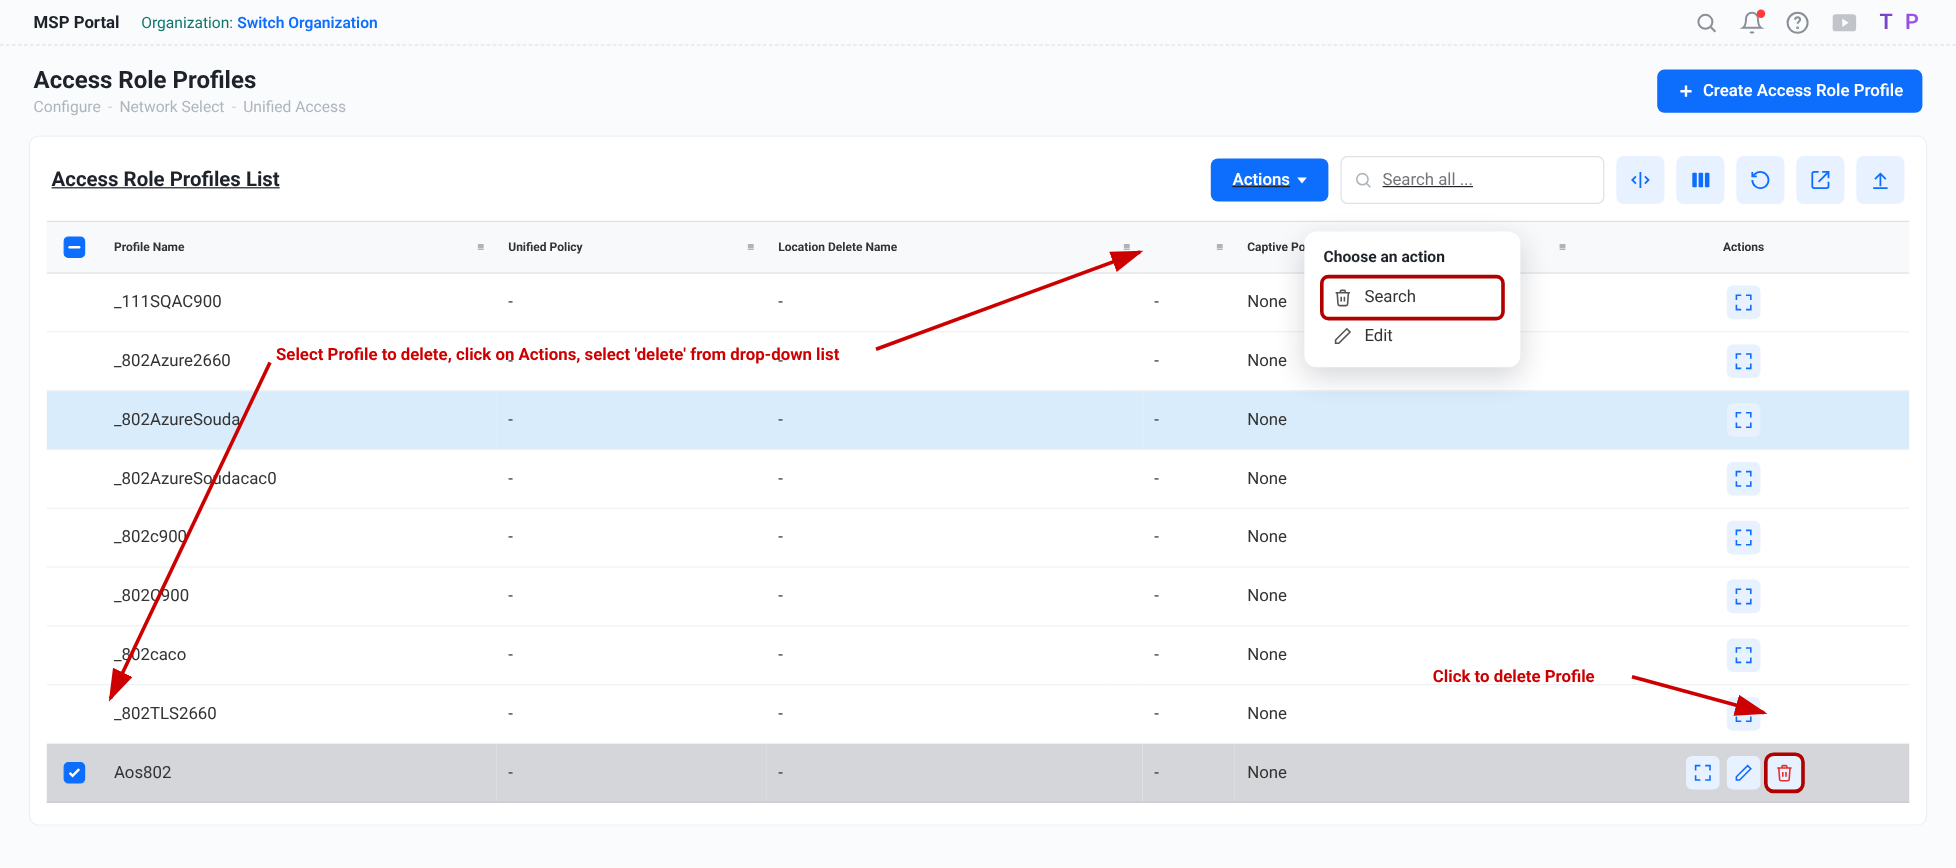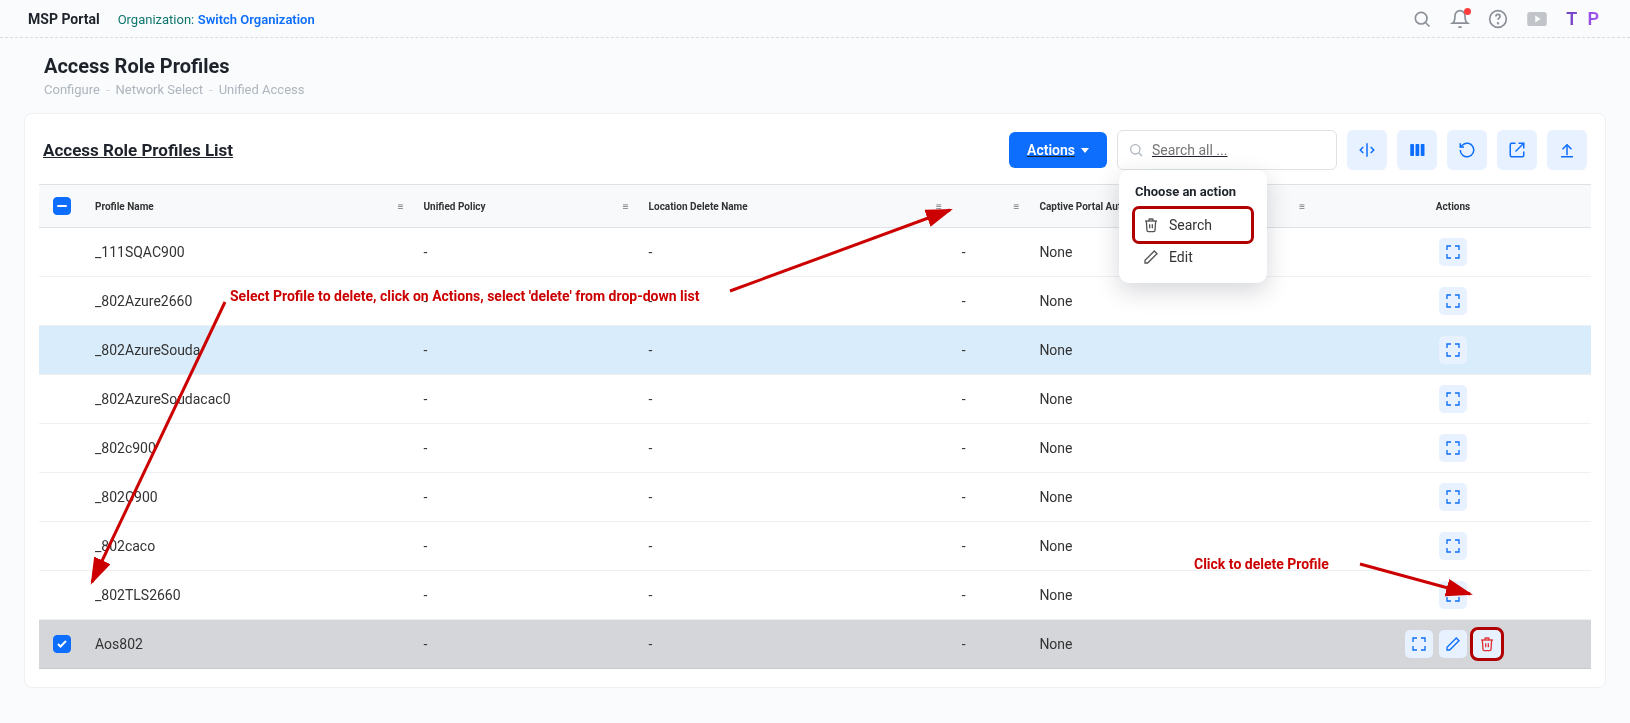--- a/index.html
+++ b/index.html
@@ -26,38 +26,38 @@
   .topbar-left{display:flex;align-items:center;gap:18px;}
   .app-title{font-weight:700;font-size:14px;color:#1e232b;}
   .org-label{font-size:13px;color:#0f766e;}
   .org-link{color:var(--blue);font-weight:600;text-decoration:none;font-size:13px;}
   .topbar-right{display:flex;align-items:center;gap:18px;}
   .top-ico{color:#8a8f98;position:relative;}
   .top-ico svg{display:block;}
   .bell-dot{position:absolute;top:-1px;right:-1px;width:7px;height:7px;border-radius:50%;background:#ff3b3b;}
   .avatar-initials{font-size:18px;font-weight:600;letter-spacing:3px;background:linear-gradient(90deg,#6f42c1,#a855f7);-webkit-background-clip:text;color:transparent;}
   
-  .page-header{display:flex;justify-content:space-between;align-items:center;padding:16px 28px 10px 44px;}
+  .page-header{display:flex;justify-content:space-between;align-items:center;padding:16px 28px 10px 28px;}
   .page-header h1{margin:0 0 4px 0;font-size:20px;font-weight:700;color:#1e232b;}
   .crumbs{color:var(--gray-500);font-size:13px;display:flex;gap:6px;align-items:center;}
   .crumbs .sep{color:var(--gray-400);}
   .btn-primary{background:var(--blue);color:#fff;border:none;border-radius:6px;padding:10px 16px;font-size:14px;font-weight:600;display:flex;align-items:center;gap:6px;cursor:pointer;}
   
   .card{margin:6px 24px 20px 24px;background:#fff;border:1px solid var(--gray-200);border-radius:8px;padding:14px 14px 18px 14px;}
   .card-topbar{display:flex;align-items:center;justify-content:space-between;margin:2px 4px 14px 4px;text-decoration:underline;}
   .list-title{font-size:17px;font-weight:700;color:#1e232b;}
   .toolbar{display:flex;align-items:center;gap:10px;position:relative;}
   .btn-actions{background:var(--blue);color:#fff;border:none;border-radius:6px;padding:10px 18px;font-size:14px;font-weight:600;display:flex;align-items:center;gap:6px;cursor:pointer;}
   .caret-down{width:0;height:0;border-left:4px solid transparent;border-right:4px solid transparent;border-top:5px solid #fff;}
   .search{position:relative;display:flex;align-items:center;border:1px solid var(--gray-300);border-radius:6px;padding:0 10px;height:40px;width:220px;}
   .search svg{flex:none;color:var(--gray-500);}
   .search input{border:none;outline:none;flex:1;font-size:14px;color:var(--gray-700);background:transparent;margin-left:6px;}
   .tool-btn{width:40px;height:40px;border-radius:6px;background:var(--blue-light);display:flex;align-items:center;justify-content:center;color:var(--blue);cursor:pointer;}
   
-  .dropdown{position:absolute;top:40px;right:320px;background:#fff;border-radius:10px;box-shadow:0 8px 24px rgba(20,30,50,.18);padding:14px 16px 10px 16px;width:148px;z-index:20;}
+  .dropdown{position:absolute;top:63px;right:320px;background:#fff;border-radius:10px;box-shadow:0 8px 24px rgba(20,30,50,.18);padding:14px 16px 10px 16px;width:180px;z-index:20;}
   .dropdown-title{font-size:13px;font-weight:700;color:#1e232b;margin-bottom:10px;}
   .dropdown-item{display:flex;align-items:center;gap:10px;padding:8px 8px;border-radius:4px;font-size:14px;color:#333;cursor:pointer;}
   .dropdown-item svg{color:#555;}
   .dd-highlight{outline:3px solid #b00000;outline-offset:0;}
   
   table{width:100%;border-collapse:collapse;}
   thead th{background:var(--gray-100);font-weight:700;font-size:10px;color:#333;text-align:left;padding:12px 10px;border-top:1px solid var(--gray-300);border-bottom:1px solid var(--gray-300);}
   th.col-menu{width:30px;text-align:right;color:var(--gray-600);}
   th.checkbox-col,td.checkbox-col{width:46px;text-align:center;}
   tbody td{padding:10px 10px;border-bottom:1px solid var(--gray-200);font-size:14px;color:#333;}
@@ -127,20 +127,27 @@
   <div>
     <h1>Access Role Profiles</h1>
     <div class="crumbs">
       <span>Configure</span>
           <span class="sep">-</span>
       <span>Network Select</span>
           <span class="sep">-</span>
       <span>Unified Access</span>
     </div>
   </div>
+  <button class="btn-primary">
+    <svg width="16" height="16" viewBox="0 0 24 24" fill="none" stroke="currentColor" stroke-width="3">
+          <line x1="12" y1="5" x2="12" y2="19"></line>
+          <line x1="5" y1="12" x2="19" y2="12"></line>
+        </svg>
+    <span>Create Access Role Profile</span>
+  </button>
 </div>
 
 <div class="card">
   <div class="card-topbar">
     <div class="list-title">Access Role Profiles List</div>
     <div class="toolbar">
       <button class="btn-actions">
         <span>Actions</span>
         <span class="caret-down"></span>
       </button>

